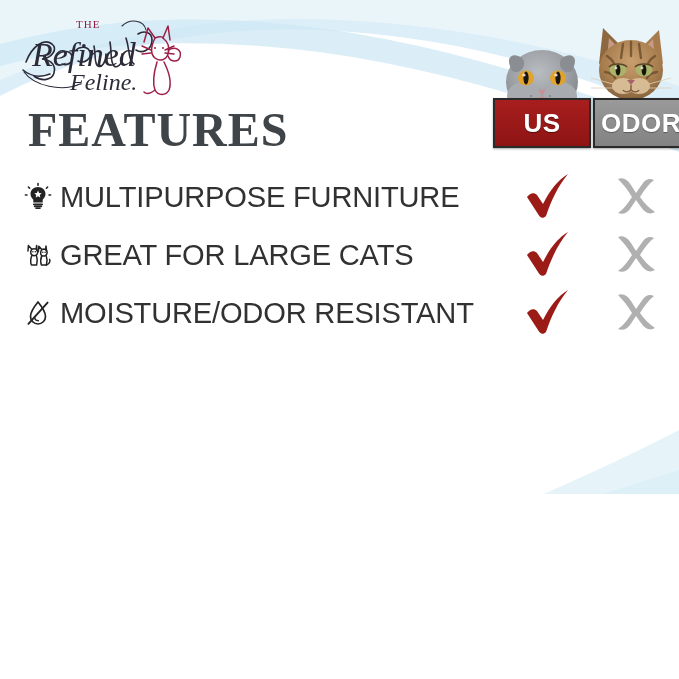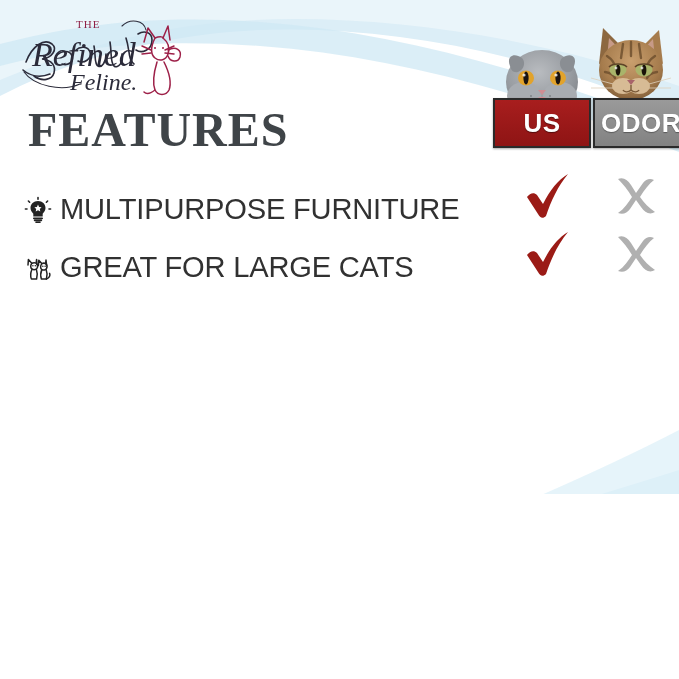--- a/index.html
+++ b/index.html
@@ -44,21 +44,21 @@
   #pill-us{left:5px;width:94px;background:#9d1a1a;
     background-image:linear-gradient(180deg,#a81e1e 0%,#8e1414 100%);
     text-shadow:0 1px 1px rgba(0,0,0,.45);}
   #pill-them{left:105px;width:92px;background:#8d8d8d;
     background-image:linear-gradient(180deg,#9a9a9a 0%,#828282 100%);
     text-shadow:0 1px 1px rgba(0,0,0,.35);}
 
   
   #rows{position:absolute;left:0;top:168px;width:679px;z-index:5;}
   .row{
-    position:relative;height:58px;display:flex;align-items:flex-end;
+    position:relative;height:58px;display:flex;align-items:center;
   }
   .row-icon{
     width:44px;min-width:44px;margin-left:16px;
     display:flex;align-items:center;justify-content:center;
     color:#232323;
   }
   .row-label{
     flex:0 1 auto;
     font-size:30px;letter-spacing:-0.2px;font-weight:400;
     color:#313131;white-space:nowrap;
@@ -267,16 +267,32 @@
       </span>
       <span class="row-label">GREAT FOR LARGE CATS</span>
       <svg class="mark-check" viewBox="0 0 48 46">
         <path d="M3,23 C6,19 10,18 13,21 L19,30 C26,16 34,6 44,0 C34,12 27,27 22,42 C19,45 16,44 14,40 Z" fill="#9b1b16"></path>
       </svg>
       <svg class="mark-cross" viewBox="0 0 46 44">
         <path d="M5,4 C10,2 14,4 18,10 L23,18 L30,8 C33,4 37,3 41,5 C36,9 31,15 27,22 C31,28 36,33 42,37 C37,40 32,38 28,32 L23,25 L17,34 C14,38 10,40 5,38 C11,34 15,28 19,22 C15,15 10,9 5,4 Z" fill="#b0b0b0"></path>
       </svg>
     </div>
 
+    <div class="row">
+      <span class="row-icon">
+        <svg width="30" height="30" viewBox="0 0 30 30" fill="none" stroke="#232323" stroke-width="1.7" stroke-linecap="round" stroke-linejoin="round">
+          <path d="M15,4 C15,4 7.5,13.2 7.5,18.4 C7.5,22.6 10.9,26 15,26 C19.1,26 22.5,22.6 22.5,18.4 C22.5,13.2 15,4 15,4 Z"></path>
+          <path d="M11.6,18.6 C11.6,21.2 13.2,22.8 15.4,22.8" stroke-width="1.4"></path>
+          <path d="M5.4,25.8 L24.6,4.6" stroke-width="1.9"></path>
+        </svg>
+      </span>
+      <span class="row-label">MOISTURE/ODOR RESISTANT</span>
+      <svg class="mark-check" viewBox="0 0 48 46">
+        <path d="M3,23 C6,19 10,18 13,21 L19,30 C26,16 34,6 44,0 C34,12 27,27 22,42 C19,45 16,44 14,40 Z" fill="#9b1b16"></path>
+      </svg>
+      <svg class="mark-cross" viewBox="0 0 46 44">
+        <path d="M5,4 C10,2 14,4 18,10 L23,18 L30,8 C33,4 37,3 41,5 C36,9 31,15 27,22 C31,28 36,33 42,37 C37,40 32,38 28,32 L23,25 L17,34 C14,38 10,40 5,38 C11,34 15,28 19,22 C15,15 10,9 5,4 Z" fill="#b0b0b0"></path>
+      </svg>
+    </div>
 
 
   </div>
 </div>
 
 </body></html>

